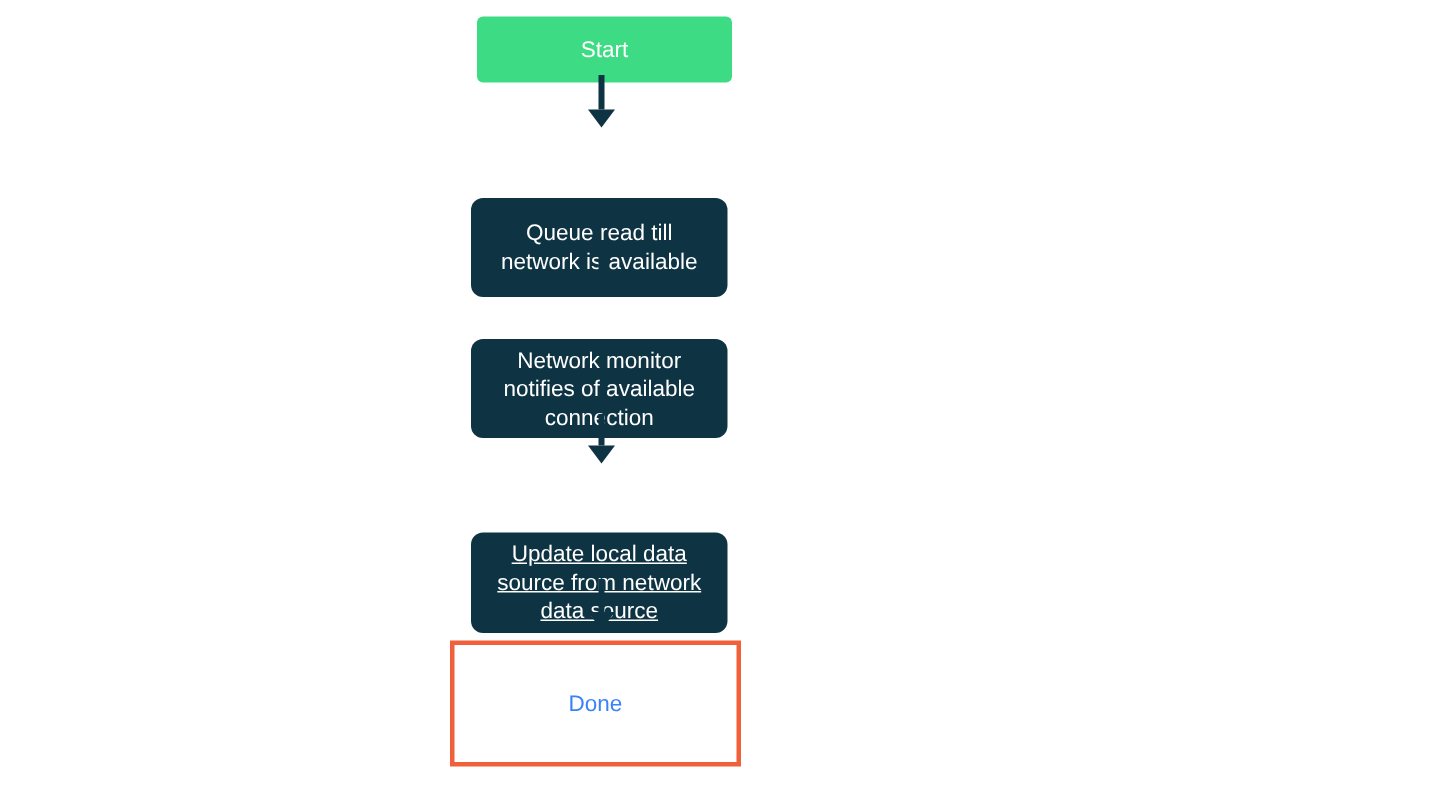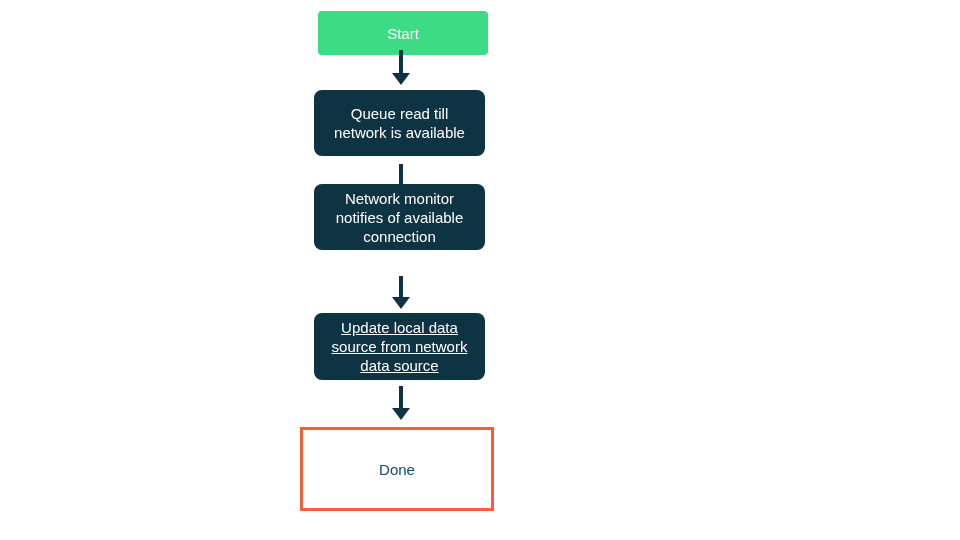--- a/index.html
+++ b/index.html
@@ -34,32 +34,33 @@
     background: #3ddc84;
     color: #ffffff;
     border-radius: 4px;
   }
   .node-process {
     left: 314px;
     width: 171px;
     background: #0e3444;
     color: #ffffff;
     border-radius: 8px;
+    margin-top: 42px;
   }
   .node-queue   { top: 90px;  height: 66px; }
   .node-monitor { top: 184px; height: 66px; }
   .node-update  { top: 313px; height: 67px; text-decoration: underline; }
   .node-done {
     left: 300px;
     top: 427px;
     width: 194px;
     height: 84px;
     background: #ffffff;
     border: 3px solid #f0603a;
-    color: #0c4a6e;
+    color: #3b82f6;
     border-radius: 0;
   }
   .arrow {
     position: absolute;
     left: 392px;
     width: 18px;
     display: flex;
     flex-direction: column;
     align-items: center;
   }

